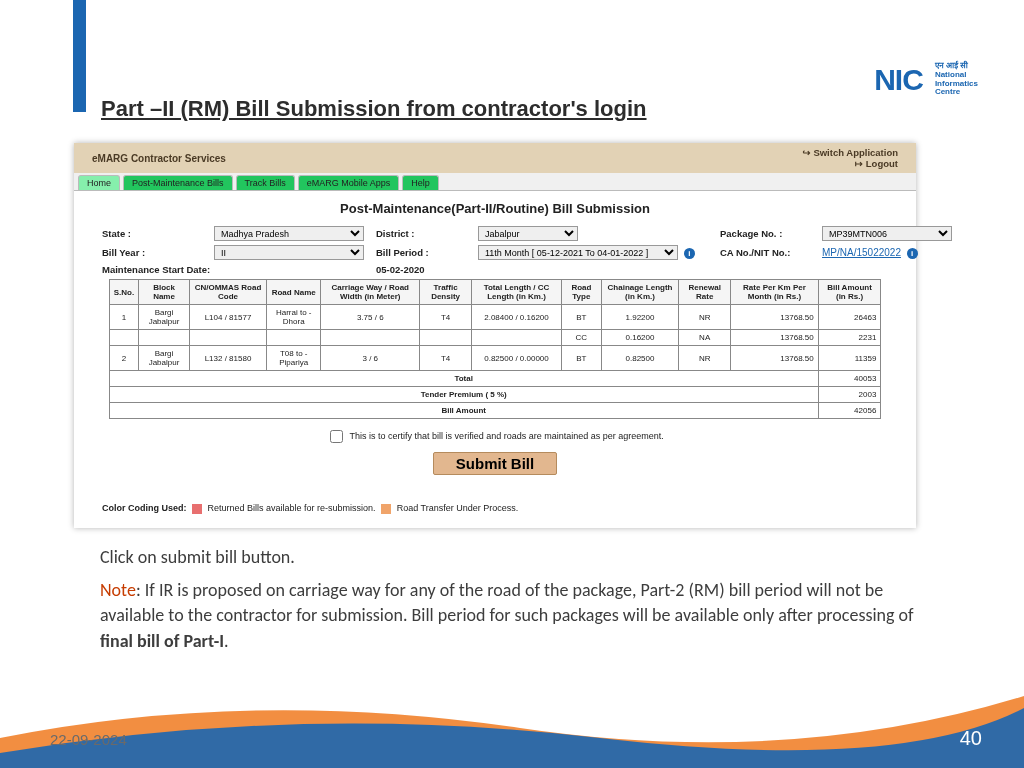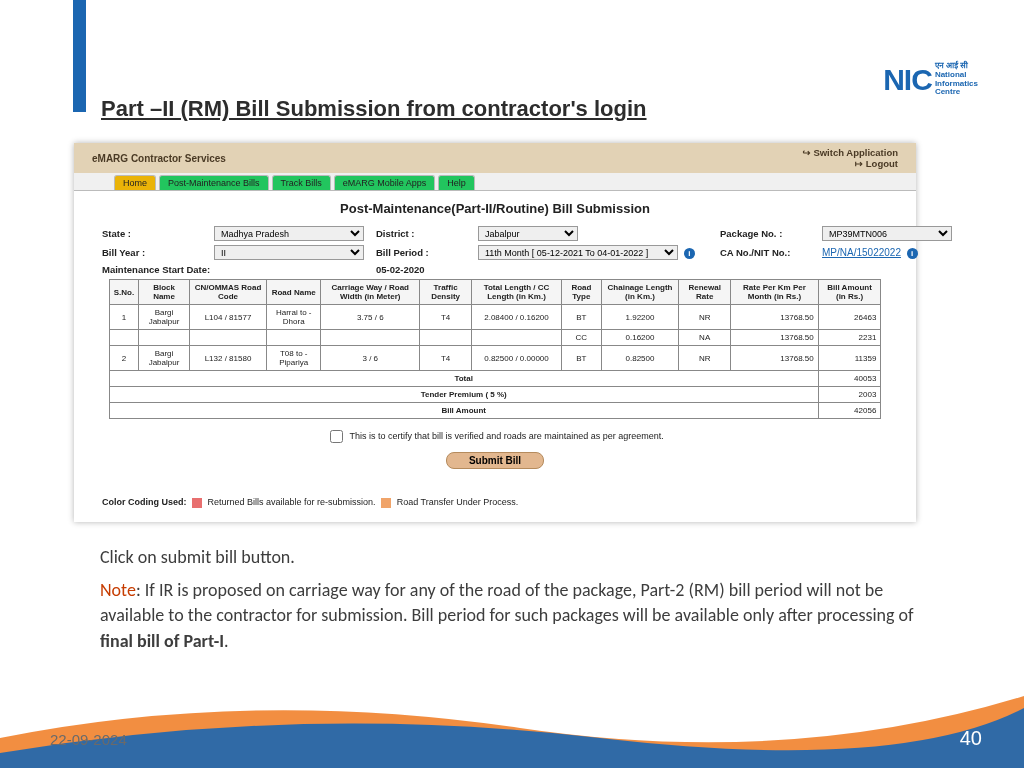--- a/index.html
+++ b/index.html
@@ -1,49 +1,49 @@
 <!DOCTYPE html>
 <html><head>
 <meta charset="utf-8">
 <style>
   html,body{margin:0;padding:0;font-family:"Segoe UI",Arial,sans-serif;background:#fff;color:#222;}
   .page{width:1024px;height:768px;position:relative;overflow:hidden;}
   
   .blue-bar{position:absolute;left:73px;top:0;width:13px;height:112px;background:#1b66b1;}
   .title-row{position:absolute;left:101px;top:96px;}
   .title{font-size:22px;font-weight:600;color:#2d2d2d;text-decoration:underline;}
-  .logo{position:absolute;right:46px;top:62px;display:flex;align-items:center;gap:3px;}
+  .logo{position:absolute;right:46px;top:62px;display:flex;align-items:center;gap:12px;}
   .logo .big{font-family:Impact,Arial Black,sans-serif;font-size:30px;font-weight:900;color:#1b66b1;letter-spacing:-1px;}
   .logo .small{font-size:8px;line-height:1.1;color:#1b66b1;font-weight:600;}
   
   .app{position:absolute;left:74px;top:143px;width:842px;box-shadow:0 0 6px rgba(0,0,0,0.3);font-size:10px;}
   .bar{background:#e2d2b5;display:flex;justify-content:space-between;align-items:center;padding:4px 18px;}
   .brand{font-weight:700;color:#4a3a25;}
   .bar-right{display:flex;flex-direction:column;align-items:flex-end;font-weight:700;color:#4a3a25;font-size:9.5px;}
   .bar-right span{display:flex;align-items:center;gap:3px;}
   .tabs{background:#f0f0f0;border-bottom:1px solid #bbb;padding:2px 4px 0;display:flex;gap:0;}
   .tab{border:1px solid #bbb;border-bottom:none;padding:2px 8px;background:#22c55e;font-size:9px;margin-right:3px;border-top-left-radius:3px;border-top-right-radius:3px;cursor:pointer;}
-  .tab.active{background:#eab308;margin-left:36px;}
+  .tab.active{background:#86efac;}
   .content{background:#fff;padding:4px 10px 14px;}
   h2.section{text-align:center;margin:6px 0 10px;font-size:13px;font-weight:700;}
   .formgrid{display:grid;grid-template-columns:100px 150px 90px 230px 90px 130px;gap:4px 12px;align-items:center;margin:0 18px 4px;}
   .lbl{font-weight:700;font-size:9.5px;}
   .sel{font-size:9px;padding:0 2px;height:15px;border:1px solid #999;background:#efefef;}
   .link{color:#1b66b1;text-decoration:underline;cursor:pointer;}
   .info{display:inline-flex;width:11px;height:11px;border-radius:50%;background:#1b66b1;color:#fff;font-size:8px;font-weight:700;align-items:center;justify-content:center;margin-left:3px;}
   
   table.data{border-collapse:collapse;margin:0 auto;width:94%;}
   table.data th, table.data td{border:1px solid #888;padding:3px 4px;font-size:8px;text-align:center;}
   table.data th{background:#f5f5f5;font-weight:700;}
   table.data td.right{text-align:right;}
   .sumrow td{border:1px solid #888;font-size:8px;}
   .sumlabel{text-align:right;font-weight:700;padding-right:6px;}
   .certify{text-align:center;margin:8px 0 6px;font-size:9px;}
   .certify input{vertical-align:middle;margin-right:4px;}
-  .submit{display:block;margin:4px auto 0;background:#e2b78f;border:1px solid #b58b5d;border-radius:8px;padding:2px 22px;font-size:10px;font-weight:700;cursor:pointer;}
+  .submit{display:block;margin:4px auto 0;background:#e2b78f;border:1px solid #b58b5d;border-radius:2px;padding:2px 22px;font-size:15px;font-weight:700;cursor:pointer;}
   .legend{font-size:9px;margin:28px 18px 0;}
   .swatch{display:inline-block;width:10px;height:10px;vertical-align:middle;margin:0 3px;}
   
   .narr{position:absolute;left:100px;top:545px;width:820px;font-size:18px;line-height:1.4;font-family:Calibri,sans-serif;color:#3d3d3d;}
   .narr .note{color:#c63c00;}
   .footer-date{position:absolute;left:50px;bottom:20px;font-size:15px;color:#6a6a6a;}
   .footer-page{position:absolute;right:42px;bottom:18px;font-size:20px;color:#fff;}
   
   .wave{position:absolute;left:0;bottom:0;width:1024px;height:90px;pointer-events:none;}
 </style>

